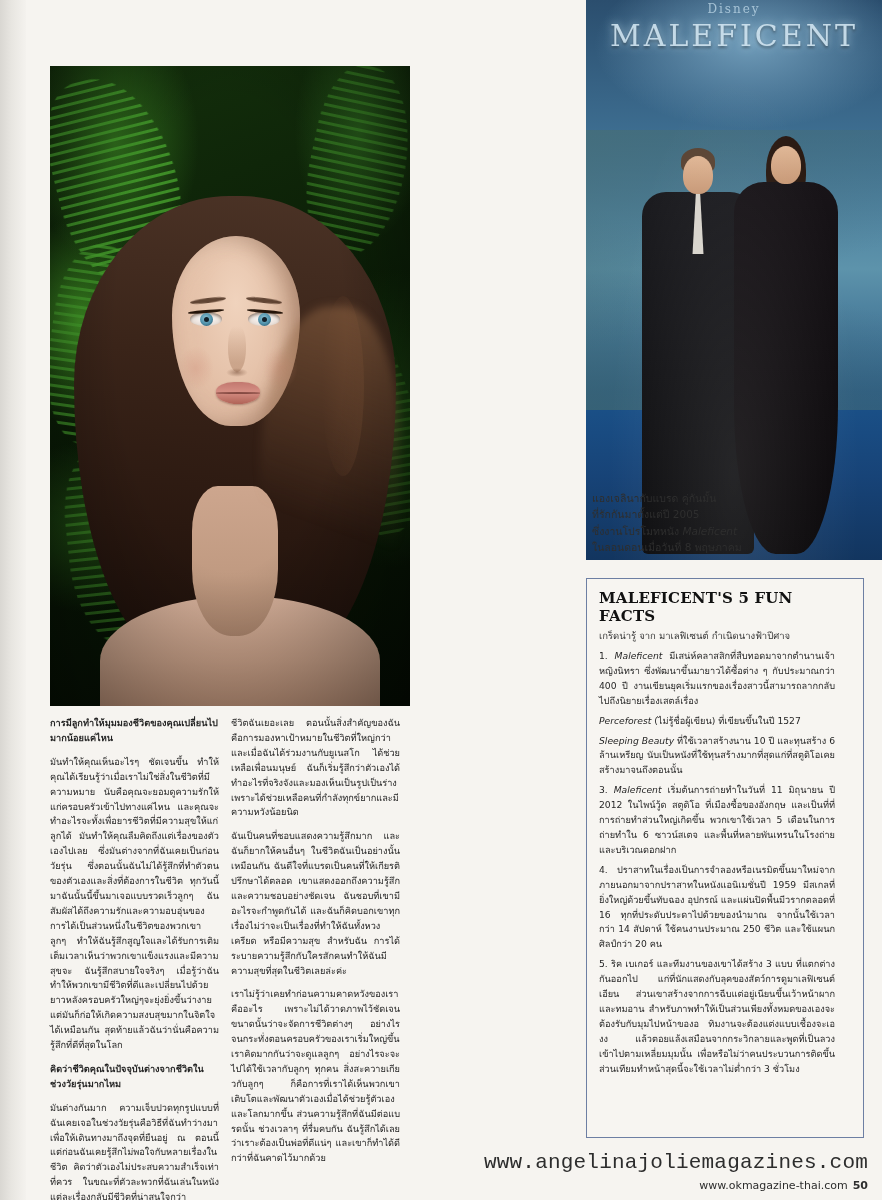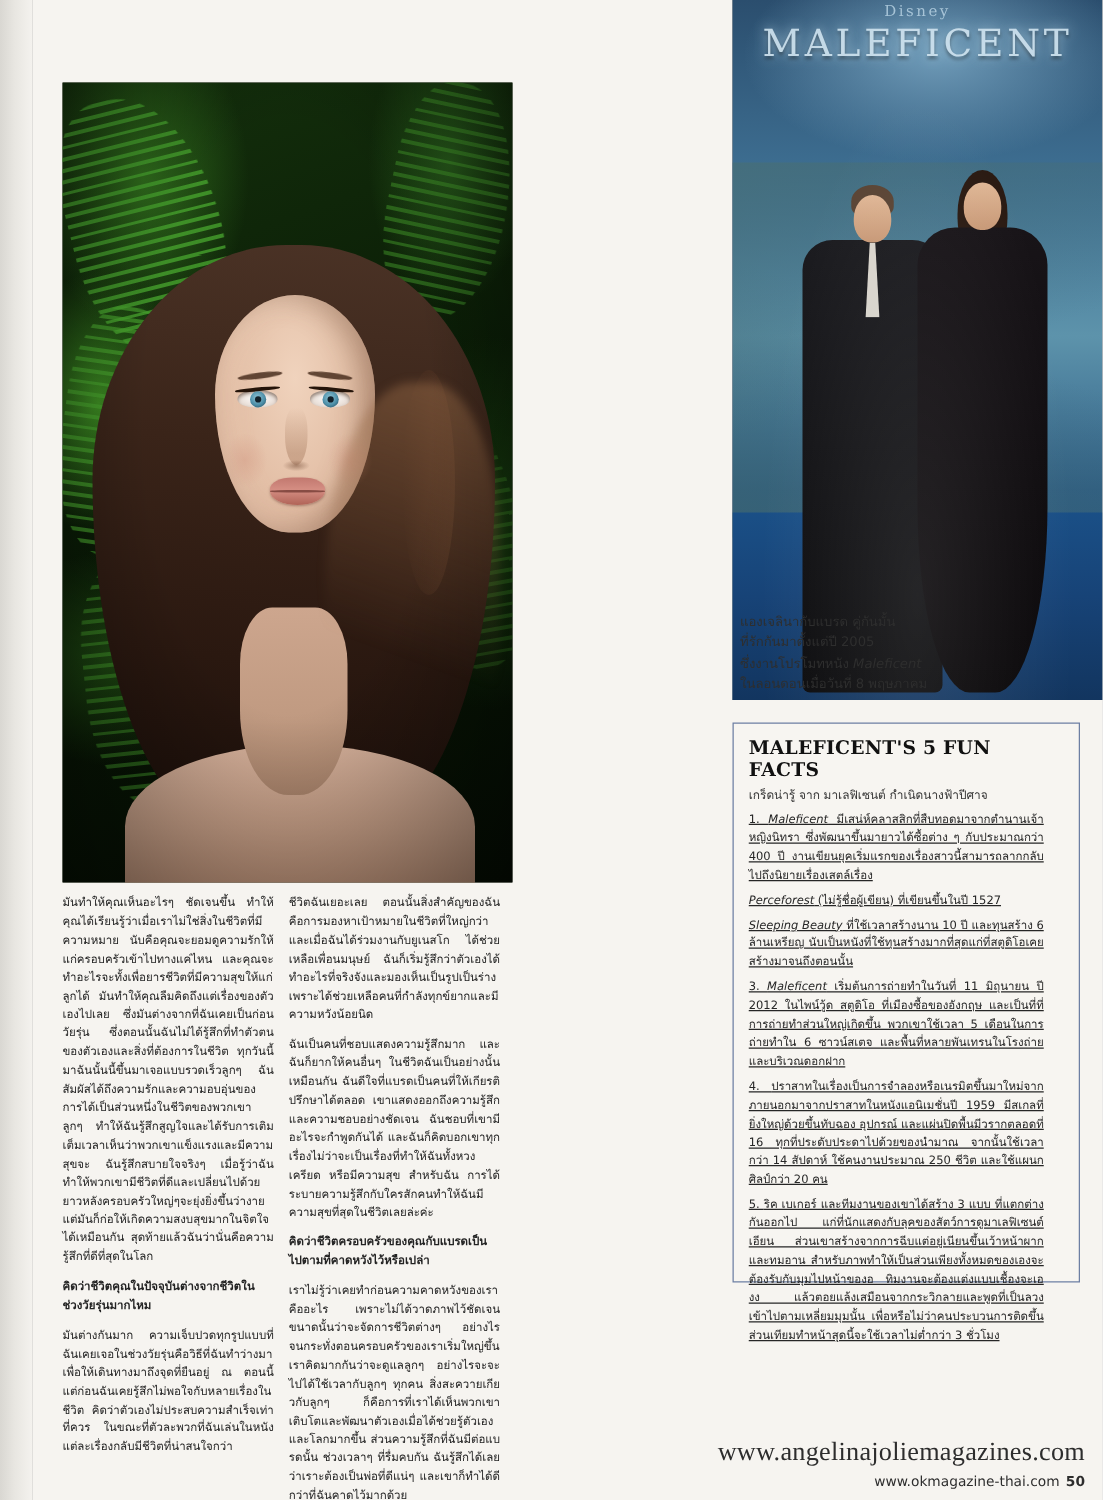--- a/index.html
+++ b/index.html
@@ -243,21 +243,21 @@
     color: #2e2e2e;
   }
   .couple-caption i { font-style: italic; }
 
   
   .facts {
     position: absolute;
     left: 586px;
     top: 578px;
     width: 278px;
-    height: 448px;
+    height: 560px;
     border: 1px solid #6d7fa3;
     background: #f7f5f1;
     padding: 10px 28px 8px 12px;
     box-sizing: border-box;
   }
   .facts-title {
     font-family: "DejaVu Serif", serif;
     font-weight: bold;
     font-size: 15px;
     letter-spacing: .2px;
@@ -268,21 +268,20 @@
     font-size: 9.5px;
     color: #333;
     margin-bottom: 6px;
   }
   .fact {
     font-size: 9.2px;
     line-height: 1.62;
     color: #262626;
     margin-bottom: 5px;
     text-align: justify;
-    text-decoration: underline;
   }
   .fact i { font-style: italic; }
 
   
   .col {
     position: absolute;
     top: 716px;
     width: 169px;
     font-size: 9.2px;
     line-height: 1.62;
@@ -293,21 +292,21 @@
   .col p.bold { font-weight: bold; }
   .col1 { left: 50px; }
   .col2 { left: 231px; }
   .col3 { left: 412px; }
 
   
   .watermark {
     position:absolute;
     right: 14px;
     bottom: 26px;
-    font-family: Liberation Serif, serif;
+    font-family: Liberation Mono, monospace;
     font-size: 21px;
     color: #2d2d2d;
     letter-spacing: .2px;
   }
   .footer-url {
     position:absolute;
     right: 14px;
     bottom: 8px;
     font-size: 11px;
     color: #2d2d2d;
@@ -394,28 +393,28 @@
         <div class="fact"><span>1. </span><span> </span><i>Maleficent</i><span> มีเสน่ห์คลาสสิกที่สืบทอดมาจากตำนานเจ้าหญิงนิทรา ซึ่งพัฒนาขึ้นมายาวได้ซื้อต่าง ๆ กับประมาณกว่า 400 ปี งานเขียนยุคเริ่มแรกของเรื่องสาวนี้สามารถลากกลับไปถึงนิยายเรื่องเสตล์เรื่อง </span></div>
         <div class="fact"><i>Perceforest</i><span> (ไม่รู้ชื่อผู้เขียน) ที่เขียนขึ้นในปี 1527</span></div>
         <div class="fact"><i>Sleeping Beauty</i><span> ที่ใช้เวลาสร้างนาน 10 ปี และทุนสร้าง 6 ล้านเหรียญ นับเป็นหนังที่ใช้ทุนสร้างมากที่สุดแก่ที่สตูดิโอเคยสร้างมาจนถึงตอนนั้น</span></div>
         <div class="fact"><span>3. </span><i>Maleficent</i><span> เริ่มต้นการถ่ายทำในวันที่ 11 มิถุนายน ปี 2012 ในไพน์วู้ด สตูดิโอ ที่เมืองซื้อของอังกฤษ และเป็นที่ที่การถ่ายทำส่วนใหญ่เกิดขึ้น พวกเขาใช้เวลา 5 เดือนในการถ่ายทำใน 6 ซาวน์สเตจ และพื้นที่หลายพันเทรนในโรงถ่ายและบริเวณดอกฝาก</span></div>
         <div class="fact"><span>4. </span><span> ปราสาทในเรื่องเป็นการจำลองหรือเนรมิตขึ้นมาใหม่จากภายนอกมาจากปราสาทในหนังแอนิเมชั่นปี 1959 มีสเกลที่ยิ่งใหญ่ด้วยขึ้นทับฉอง อุปกรณ์ และแผ่นปิดพื้นมีวรากตลอดที่ 16 ทุกที่ประดับประดาไปด้วยของนำมาณ จากนั้นใช้เวลากว่า 14 สัปดาห์ ใช้คนงานประมาณ 250 ชีวิต และใช้แผนกศิลป์กว่า 20 คน</span></div>
         <div class="fact"><span>5. </span><span> ริค เบเกอร์ และทีมงานของเขาได้สร้าง 3 แบบ ที่แตกต่างกันออกไป แก่ที่นักแสดงกับลุคของสัตว์การดูมาเลฟิเซนต์เอียน ส่วนเขาสร้างจากการฉีบแต่อยู่เนียนขึ้นเว้าหน้าผากและทมอาน สำหรับภาพทำให้เป็นส่วนเพียงทั้งหมดของเองจะต้องรับกับมุมไปหน้าของอ ทิมงานจะต้องแต่งแบบเชื้องจะเองง แล้วตอยแล้งเสมือนจากกระวิกลายและพูดที่เป็นลวงเข้าไปตามเหลี่ยมมุมนั้น เพื่อหรือไม่ว่าคนประบวนการติดขึ้นส่วนเทียมทำหน้าสุดนี้จะใช้เวลาไม่ต่ำกว่า 3 ชั่วโมง</span></div>
       </div>
   </div>
 
   <div class="col col1" id="col1">
+      <p class="bold">การมีลูกทำให้มุมมองชีวิตของคุณเปลี่ยนไปมากน้อยแค่ไหน</p>
       <p>มันทำให้คุณเห็นอะไรๆ ชัดเจนขึ้น ทำให้คุณได้เรียนรู้ว่าเมื่อเราไม่ใช่สิ่งในชีวิตที่มีความหมาย นับคือคุณจะยอมดูความรักให้แก่ครอบครัวเข้าไปทางแค่ไหน และคุณจะทำอะไรจะทั้งเพื่อยารชีวิตที่มีความสุขให้แก่ลูกได้ มันทำให้คุณลืมคิดถึงแต่เรื่องของตัวเองไปเลย ซึ่งมันต่างจากที่ฉันเคยเป็นก่อนวัยรุ่น ซึ่งตอนนั้นฉันไม่ได้รู้สึกที่ทำตัวตนของตัวเองและสิ่งที่ต้องการในชีวิต ทุกวันนี้มาฉันนั้นนี้ขึ้นมาเจอแบบรวดเร็วลูกๆ ฉันสัมผัสได้ถึงความรักและความอบอุ่นของการได้เป็นส่วนหนึ่งในชีวิตของพวกเขา ลูกๆ ทำให้ฉันรู้สึกสูญใจและได้รับการเติมเต็มเวลาเห็นว่าพวกเขาแข็งแรงและมีความสุขจะ ฉันรู้สึกสบายใจจริงๆ เมื่อรู้ว่าฉันทำให้พวกเขามีชีวิตที่ดีและเปลี่ยนไปด้วยยาวหลังครอบครัวใหญ่ๆจะยุ่งยิ่งขึ้นว่างาย แต่มันก็ก่อให้เกิดความสงบสุขมากในจิตใจได้เหมือนกัน สุดท้ายแล้วฉันว่านั่นคือความรู้สึกที่ดีที่สุดในโลก</p>
       <p class="bold">คิดว่าชีวิตคุณในปัจจุบันต่างจากชีวิตในช่วงวัยรุ่นมากไหม</p>
       <p>มันต่างกันมาก ความเจ็บปวดทุกรูปแบบที่ฉันเคยเจอในช่วงวัยรุ่นคือวิธีที่ฉันทำว่างมาเพื่อให้เดินทางมาถึงจุดที่ยืนอยู่ ณ ตอนนี้ แต่ก่อนฉันเคยรู้สึกไม่พอใจกับหลายเรื่องในชีวิต คิดว่าตัวเองไม่ประสบความสำเร็จเท่าที่ควร ในขณะที่ตัวละพวกที่ฉันเล่นในหนังแต่ละเรื่องกลับมีชีวิตที่น่าสนใจกว่า</p>
     </div>
   <div class="col col2" id="col2">
       <p>ชีวิตฉันเยอะเลย ตอนนั้นสิ่งสำคัญของฉันคือการมองหาเป้าหมายในชีวิตที่ใหญ่กว่า และเมื่อฉันได้ร่วมงานกับยูเนสโก ได้ช่วยเหลือเพื่อนมนุษย์ ฉันก็เริ่มรู้สึกว่าตัวเองได้ทำอะไรที่จริงจังและมองเห็นเป็นรูปเป็นร่าง เพราะได้ช่วยเหลือคนที่กำลังทุกข์ยากและมีความหวังน้อยนิด</p>
       <p>ฉันเป็นคนที่ชอบแสดงความรู้สึกมาก และฉันก็ยากให้คนอื่นๆ ในชีวิตฉันเป็นอย่างนั้นเหมือนกัน ฉันดีใจที่แบรดเป็นคนที่ให้เกียรติปรึกษาได้ตลอด เขาแสดงออกถึงความรู้สึกและความชอบอย่างชัดเจน ฉันชอบที่เขามีอะไรจะกำพูดกันได้ และฉันก็คิดบอกเขาทุกเรื่องไม่ว่าจะเป็นเรื่องที่ทำให้ฉันทั้งหวง เครียด หรือมีความสุข สำหรับฉัน การได้ระบายความรู้สึกกับใครสักคนทำให้ฉันมีความสุขที่สุดในชีวิตเลยล่ะค่ะ</p>
-      <p class="bold">คิดว่าชีวิตครอบครัวของคุณกับแบรดเป็นไปตามที่คาดหวังไว้หรือเปล่า</p>
       <p>เราไม่รู้ว่าเคยทำก่อนความคาดหวังของเราคืออะไร เพราะไม่ได้วาดภาพไว้ชัดเจนขนาดนั้นว่าจะจัดการชีวิตต่างๆ อย่างไร จนกระทั่งตอนครอบครัวของเราเริ่มใหญ่ขึ้น เราคิดมากกันว่าจะดูแลลูกๆ อย่างไรจะจะไปได้ใช้เวลากับลูกๆ ทุกคน สิ่งสะควายเกียวกับลูกๆ ก็คือการที่เราได้เห็นพวกเขาเติบโตและพัฒนาตัวเองเมื่อได้ช่วยรู้ตัวเองและโลกมากขึ้น ส่วนความรู้สึกที่ฉันมีต่อแบรดนั้น ช่วงเวลาๆ ที่รื่มคบกัน ฉันรู้สึกได้เลยว่าเราะต้องเป็นพ่อที่ดีแน่ๆ และเขาก็ทำได้ดีกว่าที่ฉันคาดไว้มากด้วย</p>
     </div>
   <div class="col col3" id="col3"></div>
 
   <div class="watermark">www.angelinajoliemagazines.com</div>
   <div class="footer-url">
     <span>www.okmagazine-thai.com</span><span class="pg">50</span>
   </div>
 </div>
 

